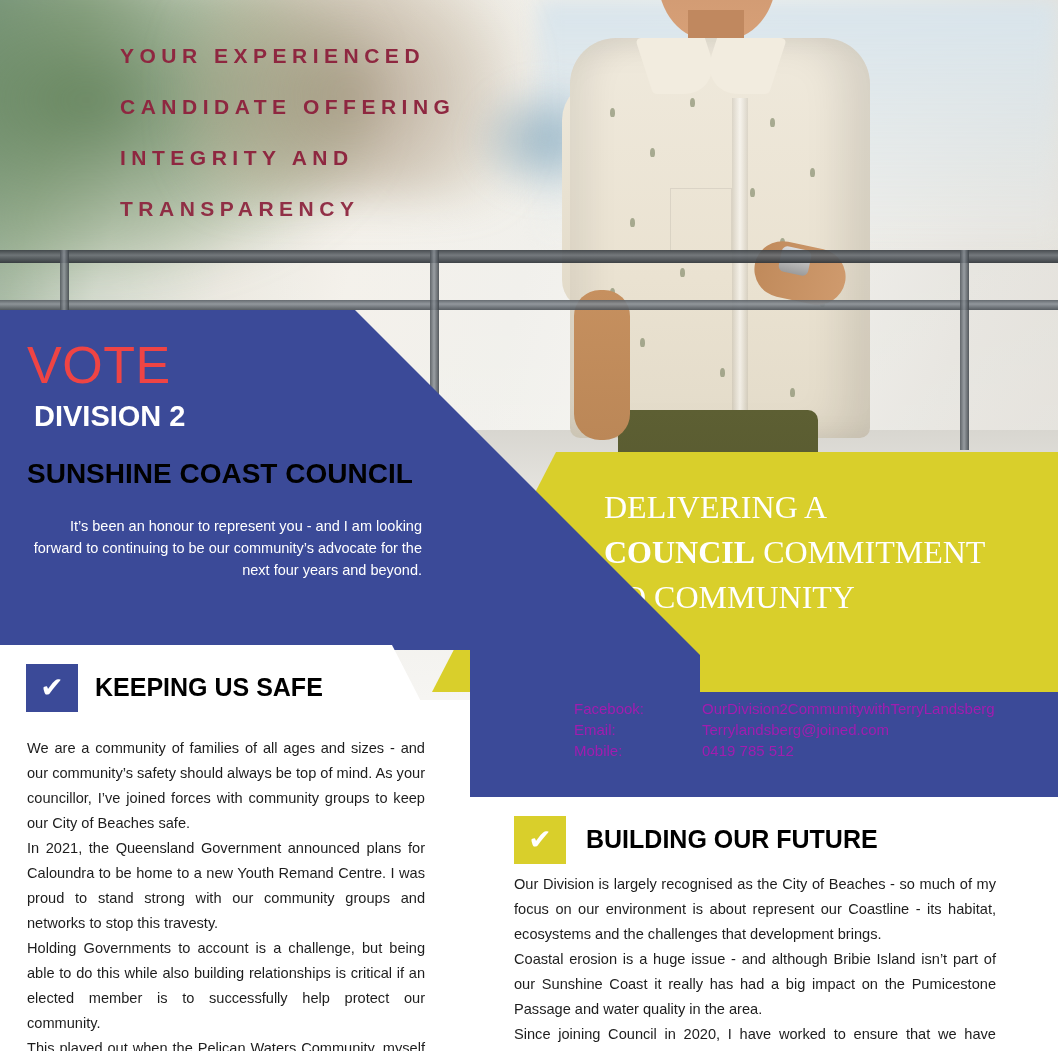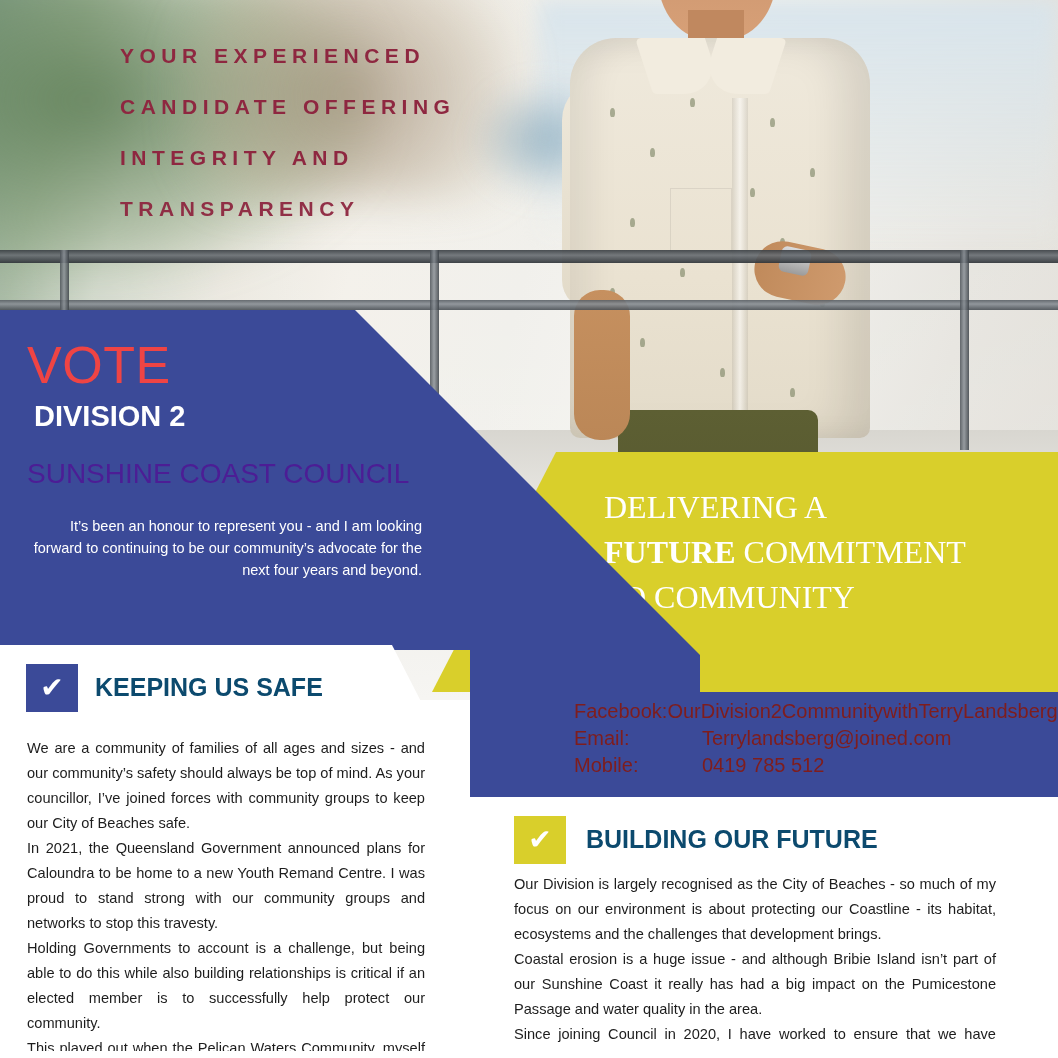--- a/index.html
+++ b/index.html
@@ -155,21 +155,21 @@
     position: absolute; left: 27px; top: 335px;
     color: #ef4444; font-size: 52px; font-weight: 400; letter-spacing: 0.5px;
     font-family: "Liberation Sans", sans-serif;
   }
   .division {
     position: absolute; left: 27px; top: 400px;
     color: #fff; font-size: 29px; font-weight: 700; margin-left: 7px;
   }
   .council {
     position: absolute; left: 27px; top: 458px;
-    color: #4c1d95; font-size: 28px; font-weight: 400;
+    color: #000000; font-size: 28px; font-weight: 700;
   }
   .blue-body {
     position: absolute; left: 27px; top: 515px; width: 395px;
     color: #ffffff; font-size: 14.5px; line-height: 22px; text-align: right;
   }
   .yellow-panel2 {
     position: absolute; left: 556px; top: 452px; width: 502px; height: 240px;
     background: #d9cf2b;
   }
   .yellow-tri {
@@ -179,21 +179,21 @@
   }
   .delivering {
     position: absolute; left: 604px; top: 485px; width: 430px;
     color: #ffffff; font-size: 32px; line-height: 45px; font-weight: 400; font-family: Liberation Serif, serif;
   }
   .delivering b { font-weight: 700; }
 
   
   .contact {
     position: absolute; left: 574px; top: 700px; width: 460px;
-    font-size: 20px; color: #7f1d1d;
+    font-size: 15px; color: #a21caf;
   }
   .contact .row { display: flex; margin-bottom: 4px; }
   .contact .k { width: 128px; }
   .contact .v { }
 
   
   .blue-contact-bg {
     position: absolute; left: 470px; top: 692px; width: 588px; height: 105px;
     background: #3b4a98;
   }
@@ -207,21 +207,21 @@
 
   
   .sec-check {
     position: absolute; width: 52px; height: 48px;
     display: flex; align-items: center; justify-content: center;
     color: #ffffff; font-size: 28px; line-height: 1;
   }
   .sec-check.blue { left: 26px; top: 664px; background: #3b4a98; }
   .sec-check.yellow { left: 514px; top: 816px; background: #d9cf2b; }
   .sec-title {
-    position: absolute; color: #0c4a6e; font-weight: 700; font-size: 25px;
+    position: absolute; color: #000000; font-weight: 700; font-size: 25px;
   }
   .sec-title.safe { left: 95px; top: 673px; }
   .sec-title.future { left: 586px; top: 825px; }
 
   
   .col-left {
     position: absolute; left: 27px; top: 736px; width: 398px;
     font-size: 14.6px; line-height: 25px; color: #1d1d1d; text-align: justify;
   }
   .col-left p { margin: 0; }
@@ -291,21 +291,21 @@
     <div>CANDIDATE OFFERING</div>
     <div>INTEGRITY AND</div>
     <div class="l4">TRANSPARENCY</div>
   </div>
 
   <div class="yellow-panel2"></div>
   <div class="yellow-tri"></div>
   <div class="delivering">
     <div>DELIVERING A</div>
     <div>
-      <b>FUTURE</b><span> COMMITMENT</span>
+      <b>COUNCIL</b><span> COMMITMENT</span>
     </div>
     <div>TO COMMUNITY</div>
   </div>
 
   <div class="blue-panel"></div>
   <div class="vote">VOTE</div>
   <div class="division">DIVISION 2</div>
   <div class="council">SUNSHINE COAST COUNCIL</div>
   <div class="blue-body">It’s been an honour to represent you - and I am looking forward to continuing to be our community’s advocate for the next four years and beyond.</div>
 
@@ -332,18 +332,18 @@
   <div class="col-left">
     <p>We are a community of families of all ages and sizes - and our community’s safety should always be top of mind. As your councillor, I’ve joined forces with community groups to keep our City of Beaches safe.</p>
     <p>In 2021, the Queensland Government announced plans for Caloundra to be home to a new Youth Remand Centre. I was proud to stand strong with our community groups and networks to stop this travesty.</p>
     <p>Holding Governments to account is a challenge, but being able to do this while also building relationships is critical if an elected member is to successfully help protect our community.</p>
     <p>This played out when the Pelican Waters Community, myself as Divisional Councillor and community champions such as</p>
   </div>
 
   <div class="sec-check yellow">✔</div>
   <div class="sec-title future">BUILDING OUR FUTURE</div>
   <div class="col-right">
-    <p>Our Division is largely recognised as the City of Beaches - so much of my focus on our environment is about protecting our Coastline - its habitat, ecosystems and the challenges that development brings.</p>
+    <p>Our Division is largely recognised as the City of Beaches - so much of my focus on our environment is about represent our Coastline - its habitat, ecosystems and the challenges that development brings.</p>
     <p>Coastal erosion is a huge issue - and although Bribie Island isn’t part of our Sunshine Coast it really has had a big impact on the Pumicestone Passage and water quality in the area.</p>
     <p>Since joining Council in 2020, I have worked to ensure that we have actions in place to sustainably manage and protect our beaches, dunes and coast-</p>
   </div>
 
 </div>
 
 </body></html>

